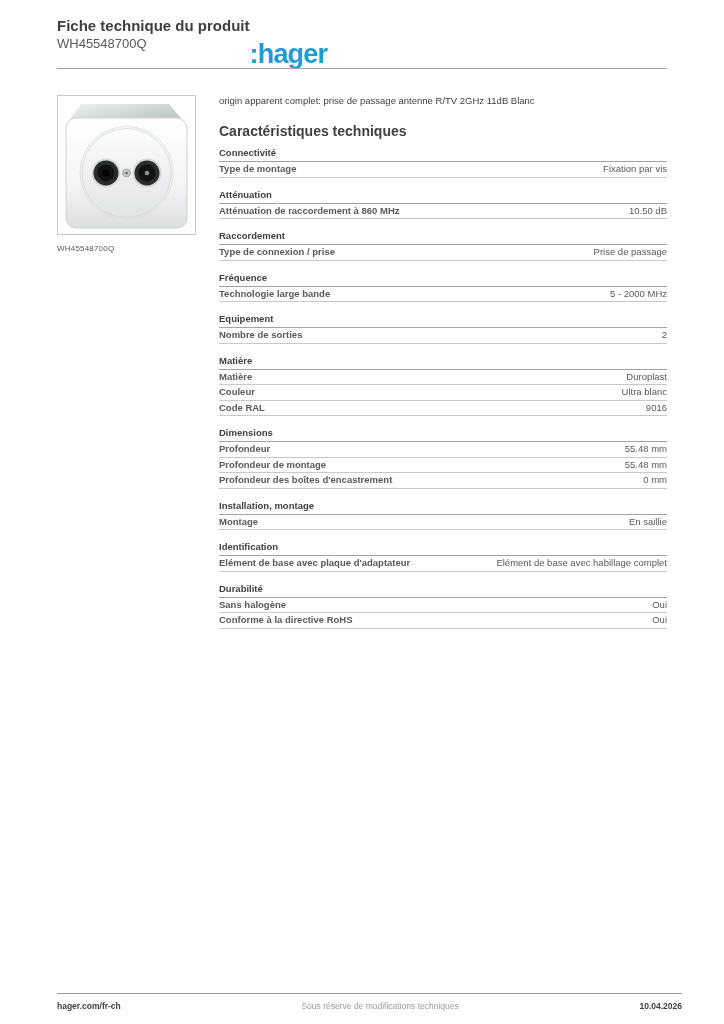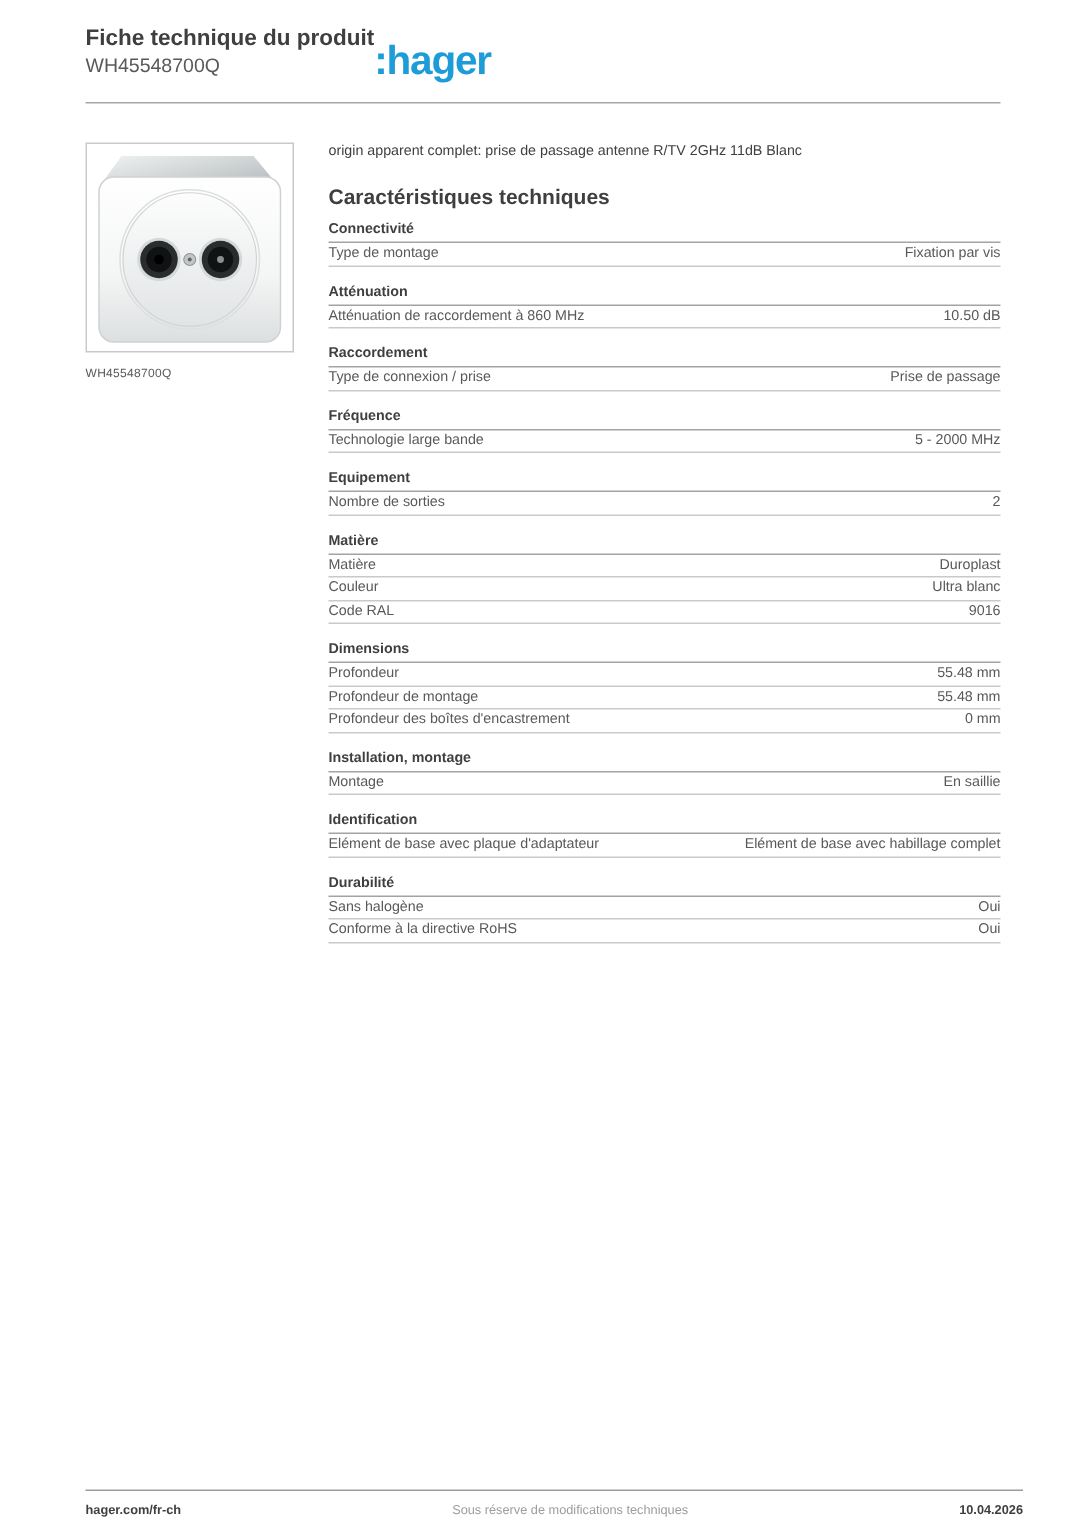--- a/index.html
+++ b/index.html
@@ -12,21 +12,21 @@
   }
   .page { position:absolute; inset:0; background:#fff; }
 
   
   .page-header {
     position:absolute; left:57px; right:55px; top:17px;
     display:flex; align-items:flex-start;
   }
   .page-title { font-size:15px; font-weight:bold; color:#3f3f3f; line-height:17px; }
   .product-ref { font-size:13px; color:#595959; line-height:15px; margin-top:2px; }
-  .logo { font-size:27px; font-weight:bold; letter-spacing:-0.8px; line-height:27px; margin-top:10px; }
+  .logo { font-size:27px; font-weight:bold; letter-spacing:-0.8px; line-height:27px; margin-top:24px; }
   .header-rule { position:absolute; left:57px; right:57px; top:68px; border-top:1px solid #a6a6a6; }
 
   
   .content { position:absolute; left:57px; right:57px; top:95px; display:flex; gap:23px; }
   .left-col  { width:139px; flex:none; }
   .image-box { width:139px; height:140px; border:1px solid #c9c9c9; background:#fff; }
   .image-box svg { display:block; width:100%; height:100%; }
   .image-caption { font-size:8px; color:#595959; margin-top:9px; letter-spacing:0.2px; }
 
   .right-col { flex:1; min-width:0; }
@@ -36,21 +36,21 @@
   .spec-section { margin-top:12px; }
   .sec-title {
     font-size:9.5px; font-weight:bold; color:#3f3f3f; line-height:10px;
     padding-bottom:3px; border-bottom:1px solid #a3a3a3;
   }
   .spec-row {
     display:flex; justify-content:space-between; align-items:baseline;
     font-size:9.5px; color:#595959; line-height:10px;
     padding:2px 0 2.5px; border-bottom:1px solid #c9c9c9;
   }
-  .spec-row .lbl { text-align:left; }
+  .spec-row .lbl { text-align:left;font-weight:bold; }
   .spec-row .val { white-space:nowrap; padding-left:8px; }
 
   
   .page-footer {
     position:absolute; left:57px; right:42px; bottom:13px;
     border-top:1px solid #9b9b9b; padding-top:7px;
     display:flex; justify-content:space-between; align-items:baseline;
   }
   .footer-left  { font-size:8.5px; font-weight:bold; color:#3f3f3f; }
   .footer-center{ font-size:8.5px; color:#9c9c9c; }

